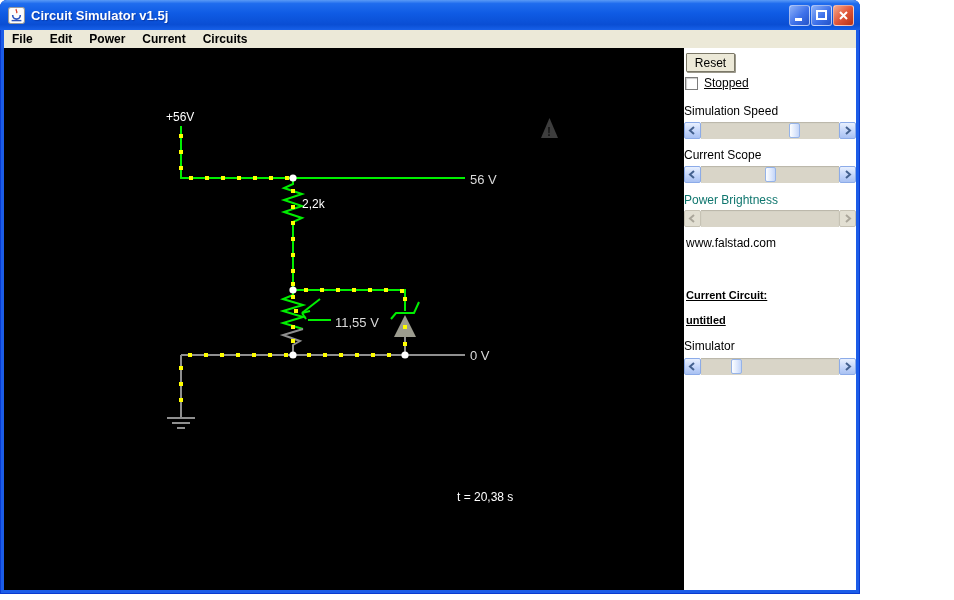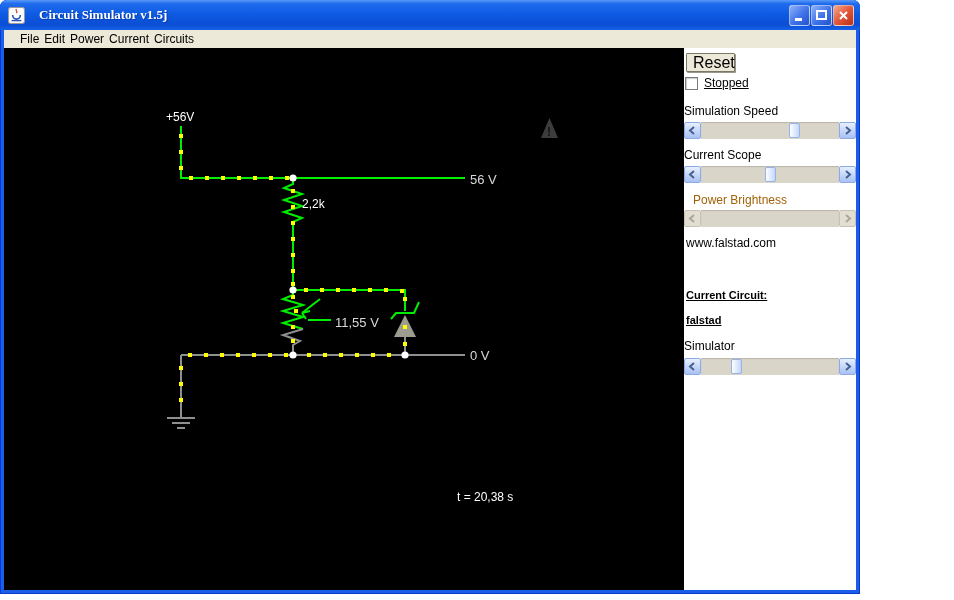--- a/index.html
+++ b/index.html
@@ -7,49 +7,49 @@
        font-family:"Liberation Sans",sans-serif;}
   
   .window{position:absolute;left:0;top:0;width:860px;height:594px;
           background:#1b5ce8;border-radius:7px 7px 0 0;
           box-shadow:inset 0 0 0 1px #0a3bd0;}
   .titlebar{position:absolute;left:0;top:0;right:0;height:30px;
             border-radius:7px 7px 0 0;
             background:linear-gradient(180deg,#5a9af6 0%,#1f6cee 12%,#0f5be4 45%,#0a4ed4 82%,#1760e8 100%);
             display:flex;align-items:center;}
   .app-icon{width:17px;height:17px;margin-left:8px;flex:0 0 auto;}
-  .title-text{color:#ffffff;font-weight:bold;font-size:13px;margin-left:14px;
-              text-shadow:1px 1px 1px #0b3aa8;white-space:nowrap;font-family:Liberation Serif, serif;}
+  .title-text{color:#ffffff;font-weight:bold;font-size:13px;margin-left:6px;
+              text-shadow:1px 1px 1px #0b3aa8;white-space:nowrap;}
   .win-btn{position:absolute;top:5px;width:21px;height:21px;border-radius:3px;
            border:1px solid rgba(255,255,255,.55);box-sizing:border-box;
            display:flex;align-items:center;justify-content:center;cursor:pointer;}
   .btn-min{left:789px;background:linear-gradient(135deg,#8db1f8 0%,#3e71ea 55%,#2453c8 100%);}
   .btn-max{left:811px;background:linear-gradient(135deg,#8db1f8 0%,#3e71ea 55%,#2453c8 100%);}
   .btn-close{left:833px;background:linear-gradient(135deg,#f4a98c 0%,#e2573a 50%,#b53114 100%);}
   
   .menubar{position:absolute;left:4px;top:30px;width:852px;height:18px;
-           background:#ece9d8;display:flex;align-items:center;gap:1px;
-           padding-left:14px;box-sizing:border-box;font-size:12px;color:#000;}
+           background:#ece9d8;display:flex;align-items:center;gap:13px;
+           padding-left:6px;box-sizing:border-box;font-size:12px;color:#000;font-weight:bold;}
   .menu-item{padding:0 2px;white-space:nowrap;cursor:default;}
   
   .canvas{position:absolute;left:4px;top:48px;width:680px;height:542px;background:#000;}
   .canvas svg{display:block;}
   .sidebar{position:absolute;left:684px;top:48px;width:172px;height:542px;background:#ffffff;
            font-size:12px;color:#000;}
   
   .reset-btn{position:absolute;left:2px;top:5px;width:49px;height:19px;
              background:#ece9d8;border:1px solid #7b7868;border-radius:1px;
-             box-shadow:1px 1px 0 #9a978a;font-size:16px;font-family:"Liberation Sans",sans-serif;
+             box-shadow:1px 1px 0 #9a978a;font-size:12px;font-family:"Liberation Sans",sans-serif;
              color:#000;text-align:center;line-height:16px;cursor:pointer;}
   .checkbox{position:absolute;left:1px;top:29px;width:13px;height:13px;background:#fff;
             border:1px solid #7c7c7c;box-sizing:border-box;
             box-shadow:inset 1px 1px 1px #c8c8c8;cursor:pointer;}
   .check-label{position:absolute;left:20px;top:29px;line-height:13px;text-decoration:underline;}
   .side-label{position:absolute;left:0;width:172px;text-align:left;}
-  .side-label.disabled{color:#a16207;margin-left:9px;}
+  .side-label.disabled{color:#0f766e;}
   .left-text{position:absolute;left:2px;}
   .small-bold{font-size:11px;font-weight:bold;text-decoration:underline;}
   
   .slider{position:absolute;left:0;width:172px;height:17px;}
   .sb-track{position:absolute;left:17px;right:17px;top:0;height:17px;background:#d9d5c8;
             box-shadow:inset 0 1px 1px #b9b5a8;}
   .sb-btn{position:absolute;top:0;width:17px;height:17px;box-sizing:border-box;
           background:linear-gradient(180deg,#e8f0fe 0%,#c3d5fa 55%,#a9c1f2 100%);
           border:1px solid #8cabe8;border-radius:2px;
           display:flex;align-items:center;justify-content:center;cursor:pointer;}
@@ -267,21 +267,21 @@
 
       <div class="sb-btn right">
           <svg width="9" height="9">
             <polyline points="3,1 7,4.5 3,8"></polyline>
           </svg>
         </div>
     </div>
 
     <div class="left-text" style="top:188px">www.falstad.com</div>
     <div class="left-text small-bold" style="top:241px">Current Circuit:</div>
-    <div class="left-text small-bold" style="top:266px">falstad</div>
+    <div class="left-text small-bold" style="top:266px">untitled</div>
 
     <div class="side-label" style="top:291px">Simulator</div>
     <div class="slider" style="top:310px">
       <div class="sb-btn left">
           <svg width="9" height="9">
             <polyline points="6,1 2,4.5 6,8"></polyline>
           </svg>
         </div>
       <div class="sb-track"></div>
       <div class="sb-thumb" style="left: 47px;"></div>

